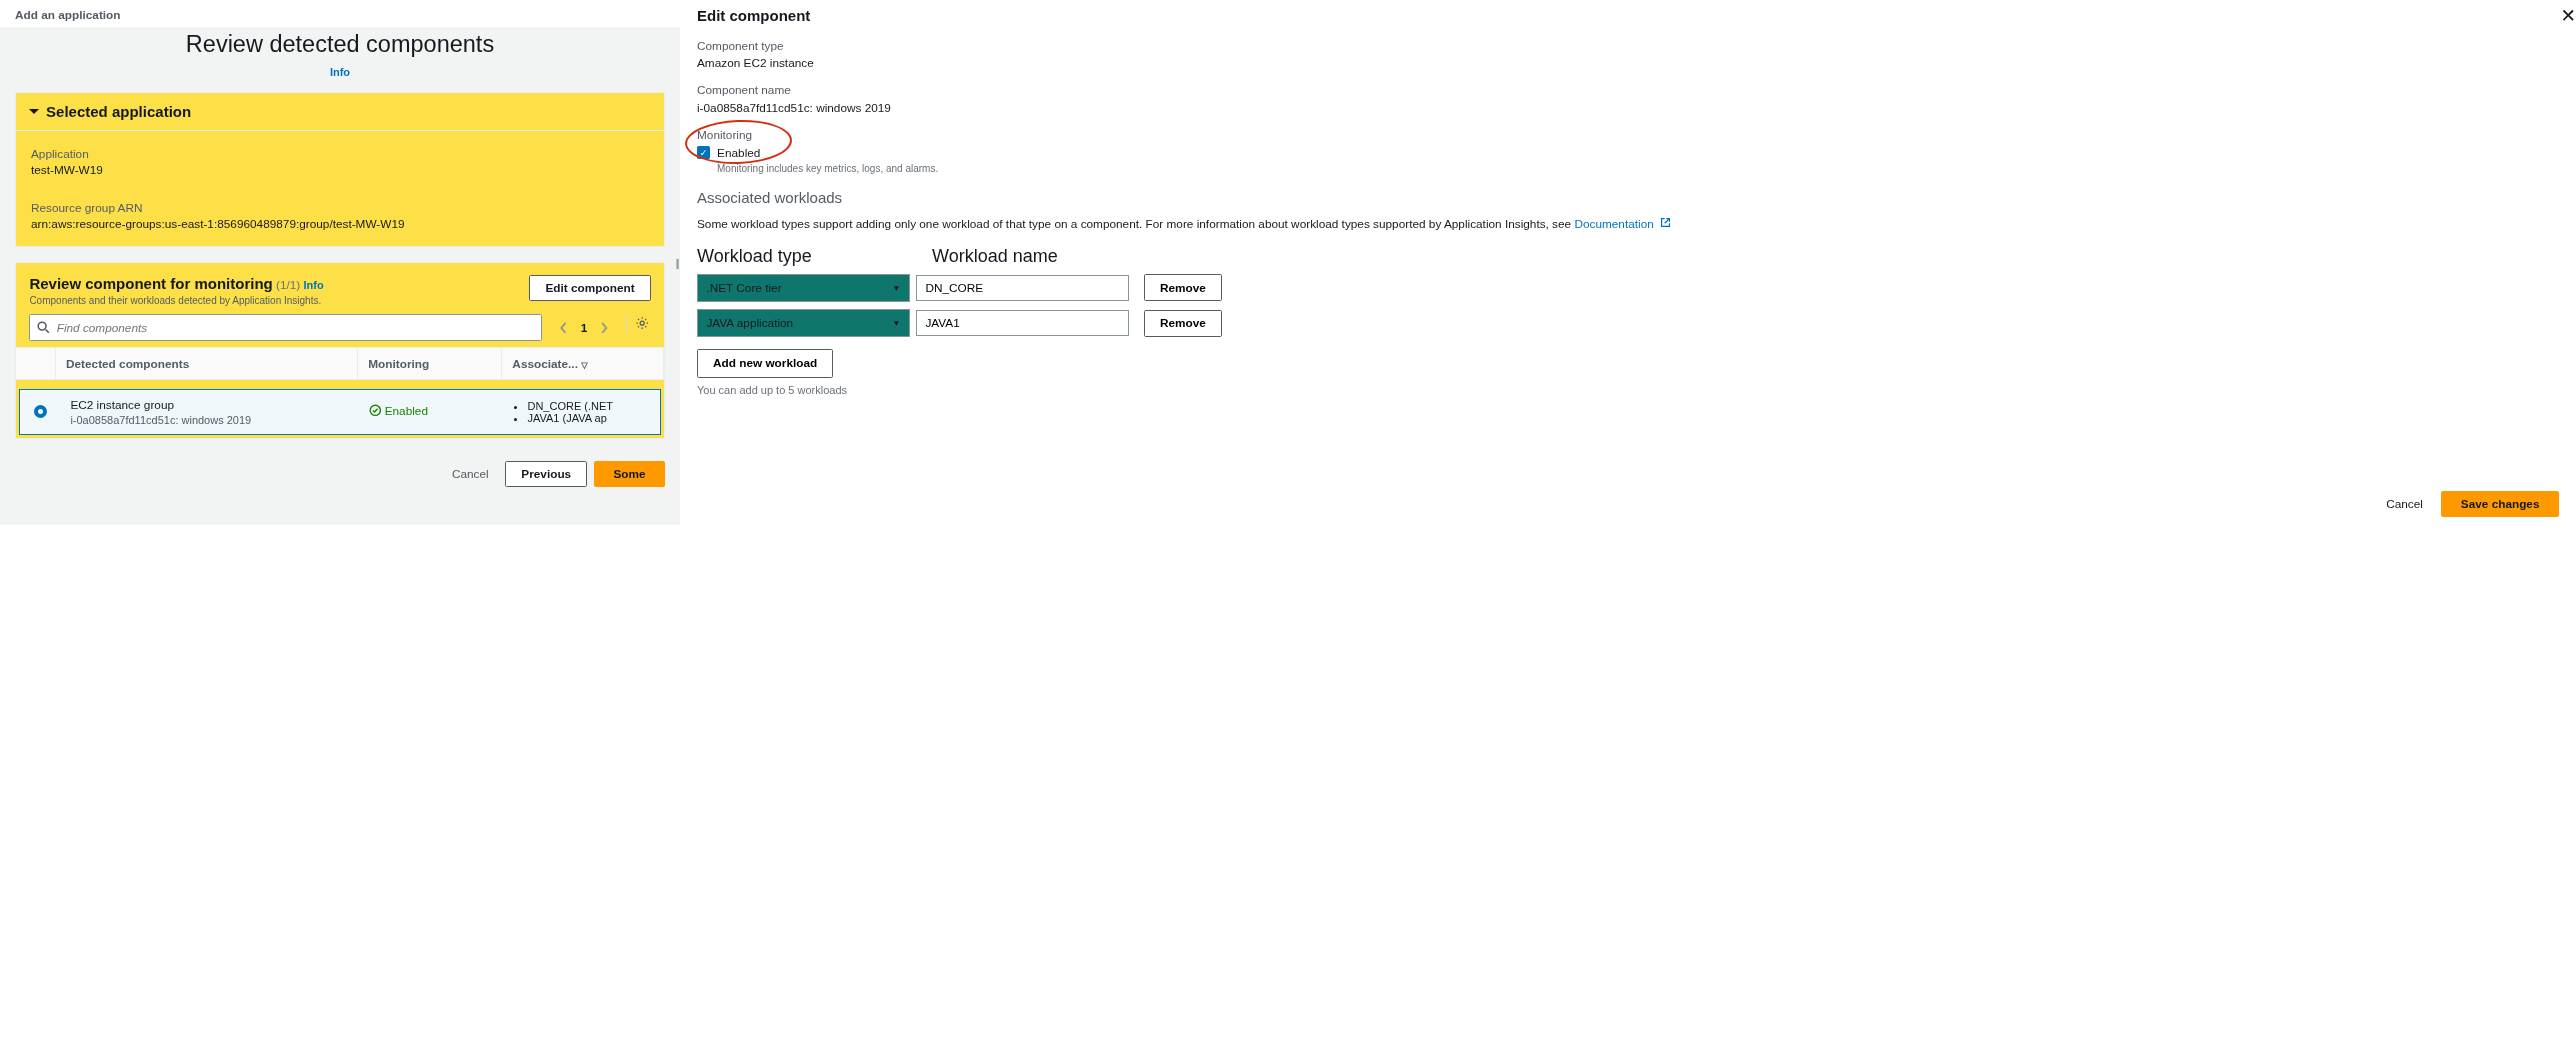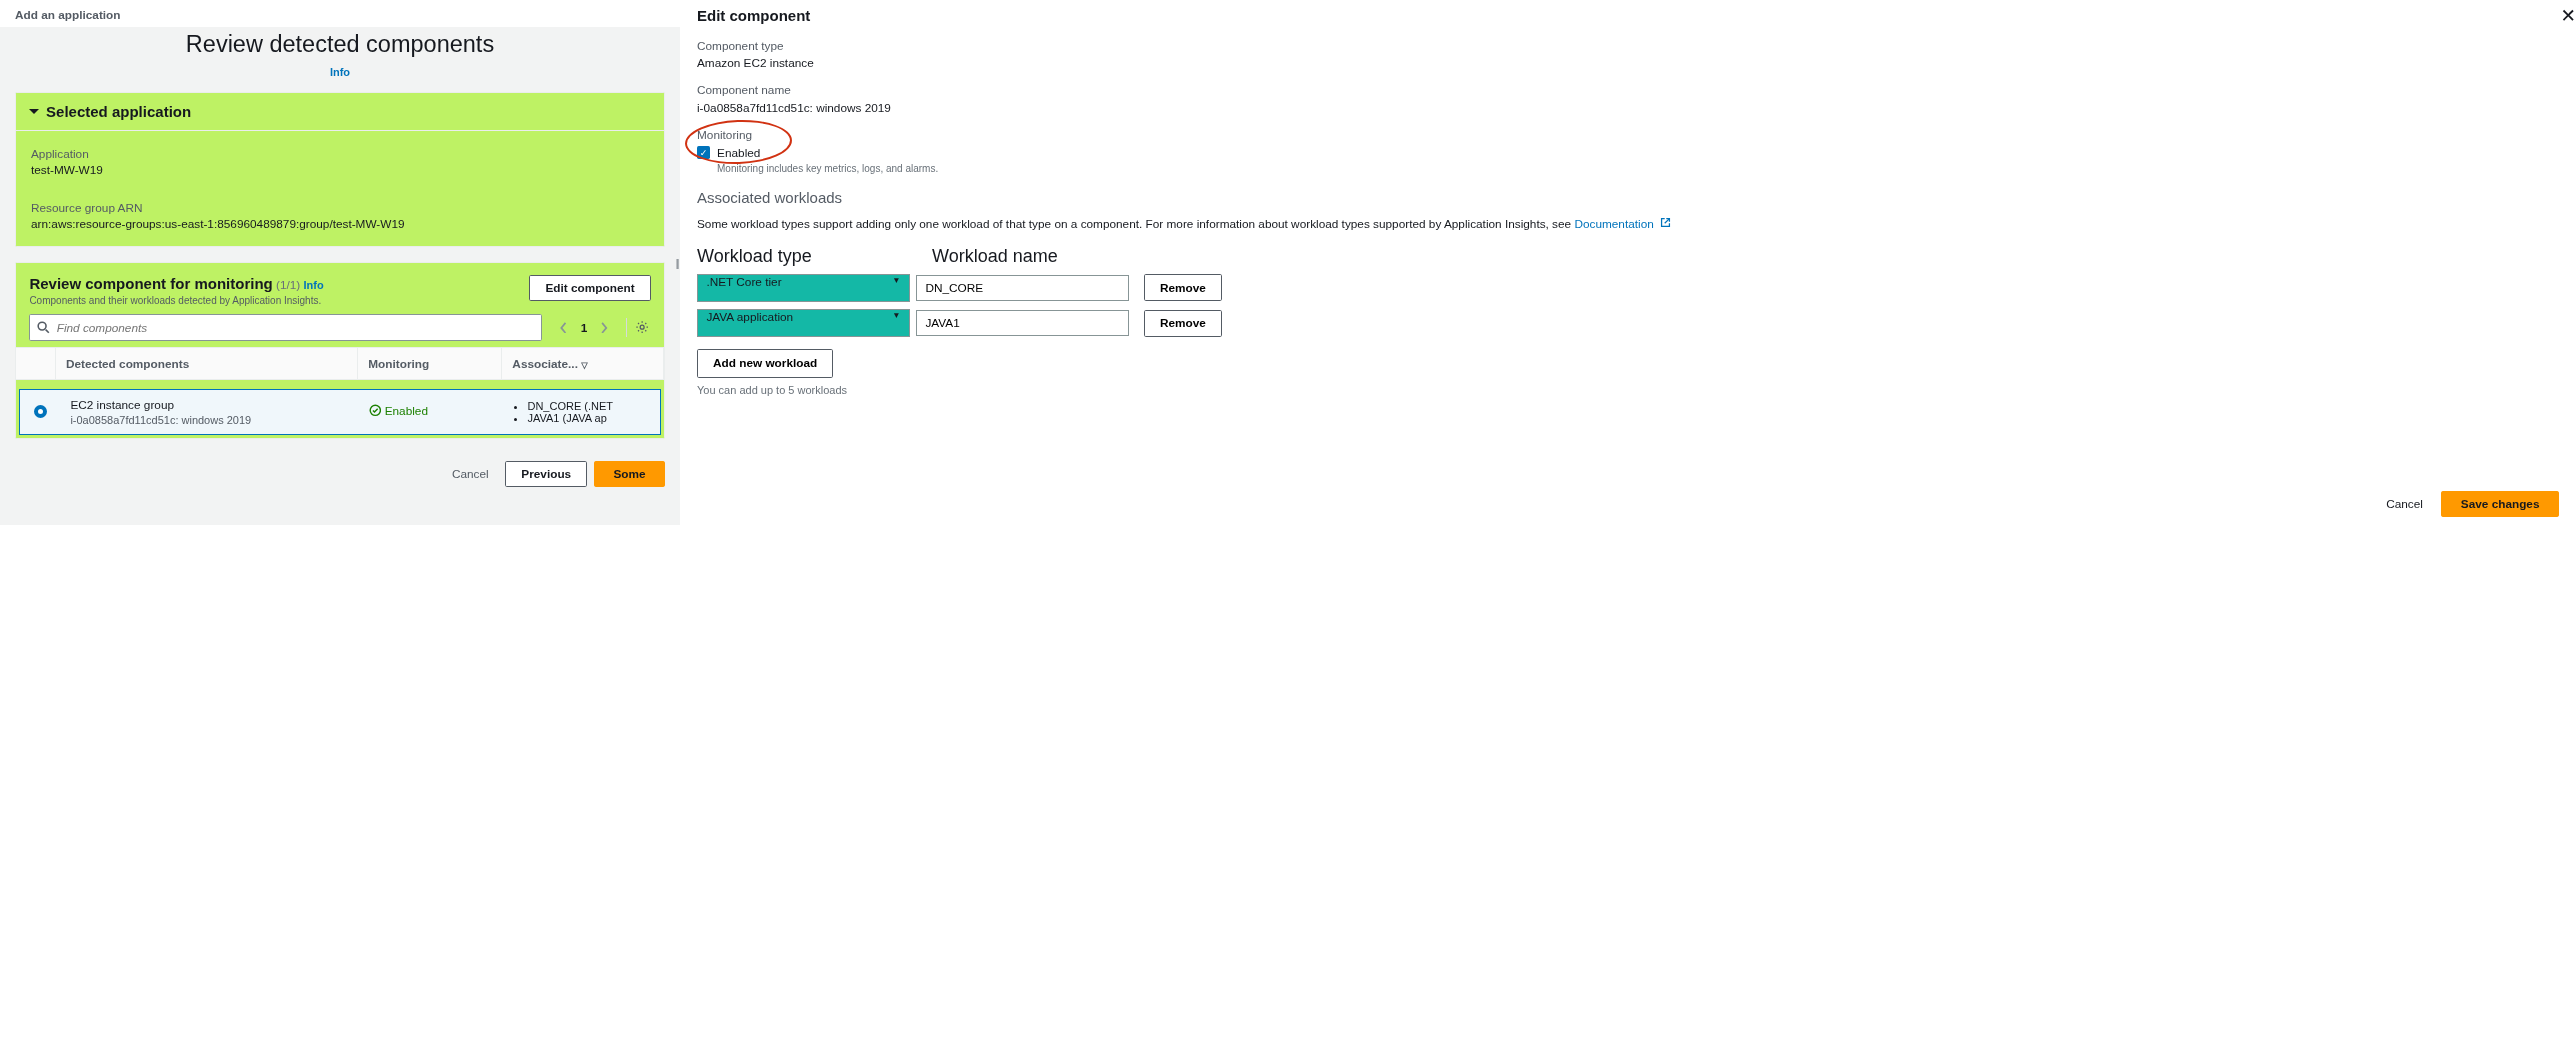--- a/index.html
+++ b/index.html
@@ -4,37 +4,37 @@
 <style>
   * { box-sizing: border-box; }
   body { margin:0; font-family: "Amazon Ember","Helvetica Neue",Arial,sans-serif; color:#16191f; font-size:11.8px; background:#fff;}
   .wrap { display:flex; width:100%; min-height:525px;}
   .left { flex:0 0 680px; background:#f2f3f3; padding:0; position:relative;}
   .right { flex:1; background:#fff; padding:0 17px 17px 17px; position:relative;}
   .breadcrumb { font-size:11.8px; font-weight:700; color:#545b64; padding:8.4px 0 5px 15px; background:#fff;}
   .page-title-row { padding:3.4px 15px 13.4px 15px; display:flex; align-items:center; gap:8.4px;flex-direction:column;}
   .page-title { font-size:23.5px; font-weight:400; color:#16191f; }
   .info-link { color:#0073bb; font-size:11px; font-weight:700; cursor:pointer;}
-  .panel { background:#bef264; border:0.8px solid #eaeded; margin:0 15px 15px 15px; border-radius:1.7px;}
+  .panel { background:#fde047; border:0.8px solid #eaeded; margin:0 15px 15px 15px; border-radius:1.7px;}
   .panel-header { display:flex; align-items:center; padding:10px 13.4px; border-bottom:0.8px solid #eaeded;}
   .caret { width:0; height:0; border-left:5px solid transparent; border-right:5px solid transparent; border-top:5.9px solid #16191f; margin-right:6.7px; display:inline-block;}
   .panel-title { font-size:15px; font-weight:700; }
   .panel-body { padding:11.8px 15px 15px 15px;}
   .field-label { color:#545b64; font-size:11.8px; margin-top:5px;}
   .field-value { color:#16191f; font-size:11.8px; margin-top:1.7px; margin-bottom:24px;}
   .comp-panel .panel-header { border-bottom:none; display:block; padding:11.8px 13.4px 0 13.4px;}
   .comp-title-row { display:flex; justify-content:space-between; align-items:flex-start;}
   .comp-title { font-size:15px; font-weight:700; display:inline;}
   .count { color:#687078; font-weight:400;}
   .subtext { color:#545b64; font-size:10px; margin-top:3.4px;}
   button { font-family:inherit; font-size:11.8px; cursor:pointer; border-radius:1.7px; }
   .btn { background:#fff; border:0.8px solid #545b64; color:#16191f; padding:5px 15px; font-weight:700;}
   .btn-orange { background:#ff9900; border:0.8px solid #ff9900; color:#16191f; padding:5px 18.5px; font-weight:700;}
   .btn-link { background:none; border:none; color:#545b64; font-weight:400; padding:5px 10px;}
-  .toolbar { display:flex; align-items:center; gap:6.7px; padding:8.4px 13.4px 0 13.4px;}
+  .toolbar { display:flex; gap:6.7px; padding:8.4px 13.4px 0 13.4px;}
   .search { flex:1; display:flex; align-items:center; border:0.8px solid #879596; border-radius:1.7px; padding:4.2px 6.7px; background:#fff;}
   .search input { border:none; outline:none; font-size:11.8px; flex:1; font-style:italic; color:#687078;}
   .search svg { margin-right:5px;}
   .pager { display:flex; align-items:center; gap:8.4px; padding:0 6.7px;}
   .pager-num { font-weight:700; font-size:11.8px;}
   .icon-btn { width:17px; height:17px; display:inline-flex; align-items:center; justify-content:center; color:#879596;}
   .vline { width:0.8px; height:18.5px; background:#d5dbdb;}
   .table { margin:6.7px 0 0 0;}
   .thead { display:flex; border-top:0.8px solid #eaeded; border-bottom:0.8px solid #eaeded; background:#fafafa; font-weight:700; color:#545b64; font-size:11.8px;}
   .th, .td { padding:8.4px 10px;}
@@ -62,21 +62,21 @@
   .cb { width:13.4px; height:13.4px; background:#0073bb; display:flex; align-items:center; justify-content:center; color:#fff; font-size:9.2px; border-radius:1.7px;}
   .r-help { color:#687078; font-size:10px; margin-top:3.4px; margin-left:20px; margin-bottom:15px;}
   .section-h { font-size:15px; color:#545b64; font-weight:400; margin:5px 0 10px 0;}
   .workload-desc { font-size:11.8px; line-height:1.4; margin-bottom:13.4px;}
   .doc-link { color:#0073bb; cursor:pointer;}
   .ext-icon { display:inline-block; margin-left:3.4px;}
   .wl-cols { display:flex; gap:0; font-size:18px; color:#16191f;}
   .wl-col-type { flex:0 0 235px; margin-right: -5px;}
   .wl-col-name { flex:0 0 218px; margin-left:5px;}
   .wl-row { display:flex; align-items:center; gap:0; margin-top:6.7px;}
-  .sel { flex:0 0 213px; height:28.5px; border:0.8px solid #879596; display:flex; align-items:flex-start; justify-content:space-between; padding:0 8.4px; font-size:11.8px; background:#14b8a6;}
+  .sel { flex:0 0 213px; height:28.5px; border:0.8px solid #879596; display:flex; align-items:center; justify-content:space-between; padding:0 8.4px; font-size:11.8px; background:#0f766e;}
   .sel .tri { font-size:8.4px;}
   .inp { flex:0 0 213px; height:26px; border:0.8px solid #879596; padding:0 8.4px; font-size:11.8px; margin-left:6px;}
   .remove-btn { margin-left:15px; height:27px; padding:0 15px; border:0.8px solid #545b64; background:#fff; font-weight:700;}
   .add-btn { margin-top:11.8px; height:28.5px; padding:0 15px; border:0.8px solid #545b64; background:#fff; font-weight:700;}
   .wl-help { color:#687078; font-size:11px; margin-top:6.7px;}
   .r-footer { position:absolute; bottom:8.4px; right:17px; display:flex; gap:8.4px; align-items:center;}
   .drag-handle { position:absolute; left:-4.2px; top:50%; color:#687078; font-size:10px; letter-spacing:-1.7px; transform:translateY(-50%); writing-mode:horizontal-tb;}
 </style>
 </head>
 <body>

